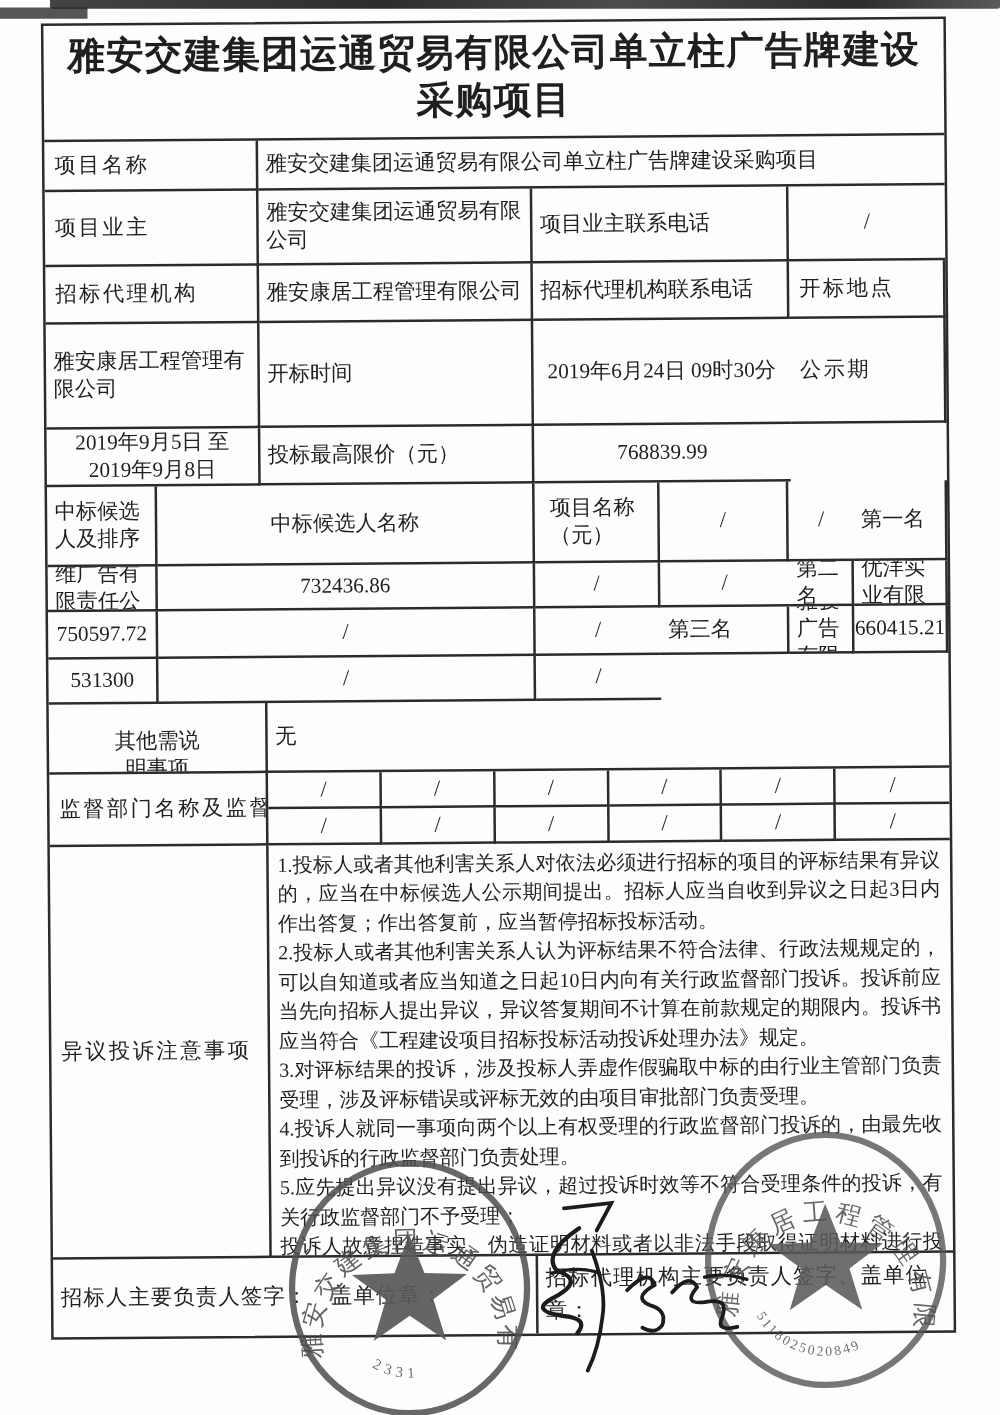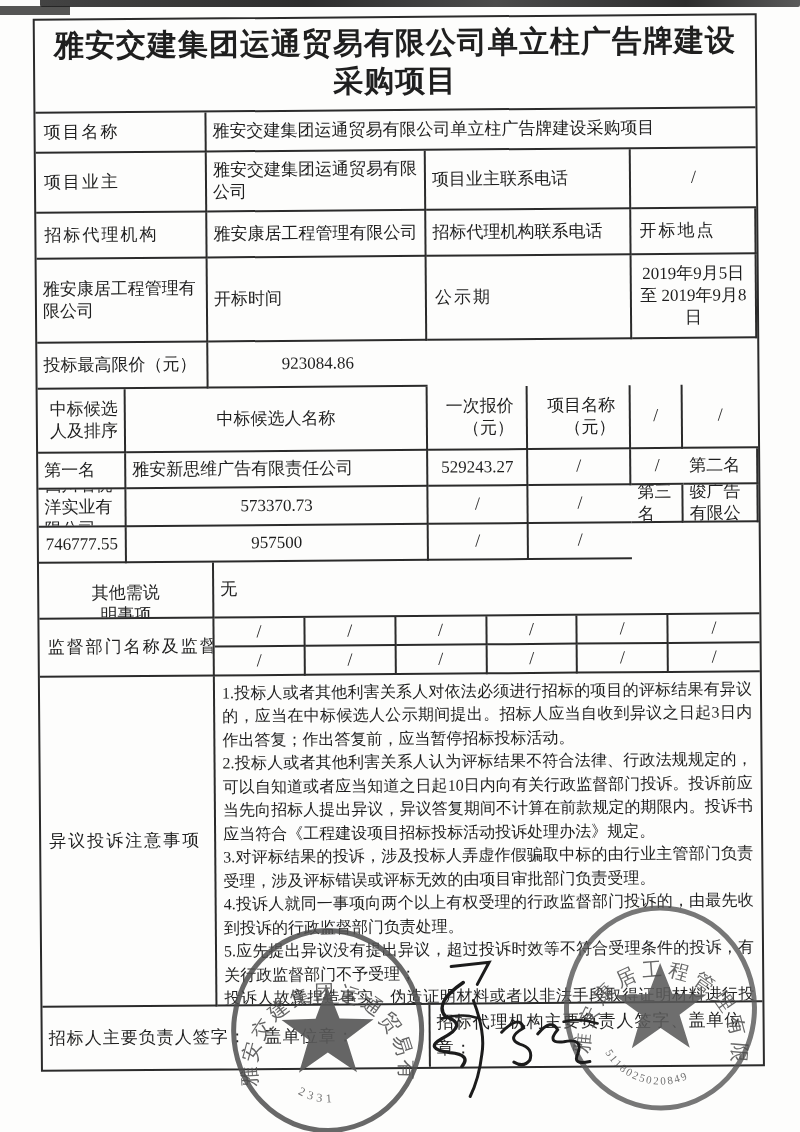--- a/index.html
+++ b/index.html
@@ -48,21 +48,21 @@
   .secA{grid-template-columns:171px 219px 205px 1fr;grid-template-rows:40px 60px 46px 84px 46px;}
   .span3{grid-column:2/5;}
   .secB{grid-template-columns:88px 302px 100px 103px 52px 1fr;grid-template-rows:64px 36px 38px 36px;}
   .secC{grid-template-columns:175px 1fr;grid-template-rows:56px;}
   .secD{grid-template-columns:175px repeat(6,1fr);grid-template-rows:29px 29px;}
   .rowspan2{grid-row:1/3;}
   .nowrapclip{white-space:nowrap;}
   .secE{grid-template-columns:175px 1fr;grid-template-rows:330px;}
   .secF{grid-template-columns:388px 1fr;grid-template-rows:62px;}
   .narrow{display:inline-block;width:76px;text-align:center;margin-top:29px;}
-  .narrow2{display:inline-block;width:74px;text-align:right;}
+  .narrow2{display:inline-block;width:74px;text-align:left;}
   .pre{white-space:pre-wrap;}
   .notice-text{
     font-size:16px;line-height:1.47;align-items:flex-start;
     padding:5px 8px 4px 7px;text-align:justify;
   }
   .slash{font-size:18px;}
   .footer-left{align-items:center;letter-spacing:1px;}
   .footer-right{align-items:center;line-height:1.5;letter-spacing:1px;}
   .seal-svg,.sig-svg{position:absolute;pointer-events:none;}
   .seal-text{font-family:"Liberation Serif",serif;fill:var(--seal);}
@@ -87,57 +87,55 @@
       <div class="cell lft">项目业主联系电话</div>
       <div class="cell ctr last slash">/</div>
 
       <div class="cell lbl">招标代理机构</div>
       <div class="cell lft">雅安康居工程管理有限公司</div>
       <div class="cell lft">招标代理机构联系电话</div>
 
       <div class="cell lbl">开标地点</div>
       <div class="cell lft">雅安康居工程管理有限公司</div>
       <div class="cell lft">开标时间</div>
+      <div class="cell ctr last">2019年6月24日 09时30分</div>
 
       <div class="cell lbl">公示期</div>
       <div class="cell ctr">2019年9月5日 至 2019年9月8日</div>
       <div class="cell lft">投标最高限价（元）</div>
-      <div class="cell ctr last">923084.86</div>
+      <div class="cell ctr last">768839.99</div>
     </div>
 
     <div class="grid secB">
       <div class="cell ctr">
         <span class="narrow2">中标候选人及排序</span>
       </div>
       <div class="cell ctr">中标候选人名称</div>
       <div class="cell ctr">
-        <span class="narrow2">一次报价（元）</span>
-      </div>
-      <div class="cell ctr">
         <span class="narrow2">项目名称（元）</span>
       </div>
       <div class="cell ctr slash">/</div>
       <div class="cell ctr last slash">/</div>
 
       <div class="cell lft">第一名</div>
       <div class="cell lft">雅安新思维广告有限责任公司</div>
-      <div class="cell ctr">529243.27</div>
+      <div class="cell ctr">732436.86</div>
       <div class="cell ctr slash">/</div>
       <div class="cell ctr last slash">/</div>
 
       <div class="cell lft">第二名</div>
       <div class="cell lft">四川省优洋实业有限公司</div>
-      <div class="cell ctr">573370.73</div>
+      <div class="cell ctr">750597.72</div>
       <div class="cell ctr slash">/</div>
       <div class="cell ctr last slash">/</div>
 
       <div class="cell lft">第三名</div>
       <div class="cell lft">雅安雅骏广告有限公司</div>
-      <div class="cell ctr">746777.55</div>
-      <div class="cell ctr">957500</div>
+      <div class="cell ctr">660415.21</div>
+      <div class="cell ctr">531300</div>
       <div class="cell ctr slash">/</div>
       <div class="cell ctr last slash">/</div>
     </div>
 
     <div class="grid secC">
       <div class="cell ctr">
         <span class="narrow">其他需说明事项</span>
       </div>
       <div class="cell lft last">无</div>
     </div>

